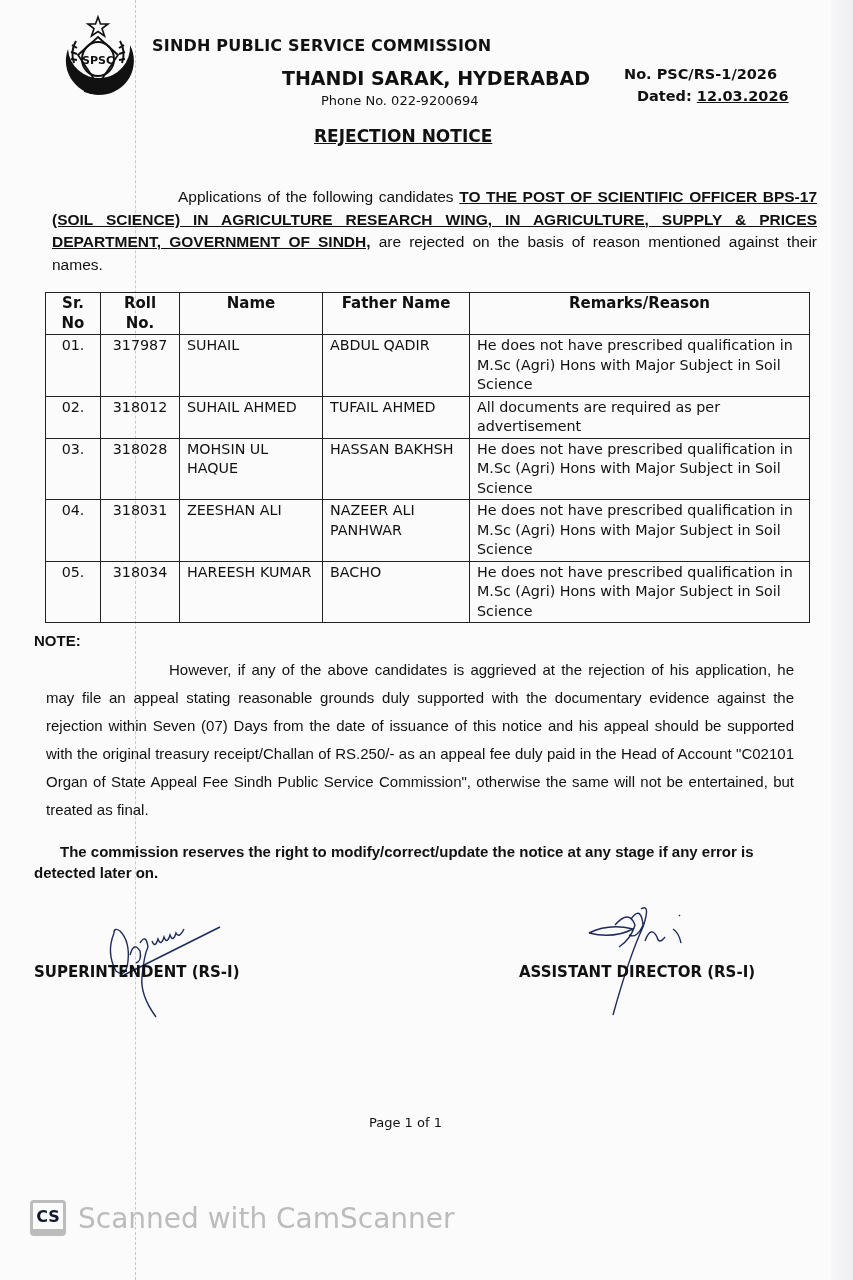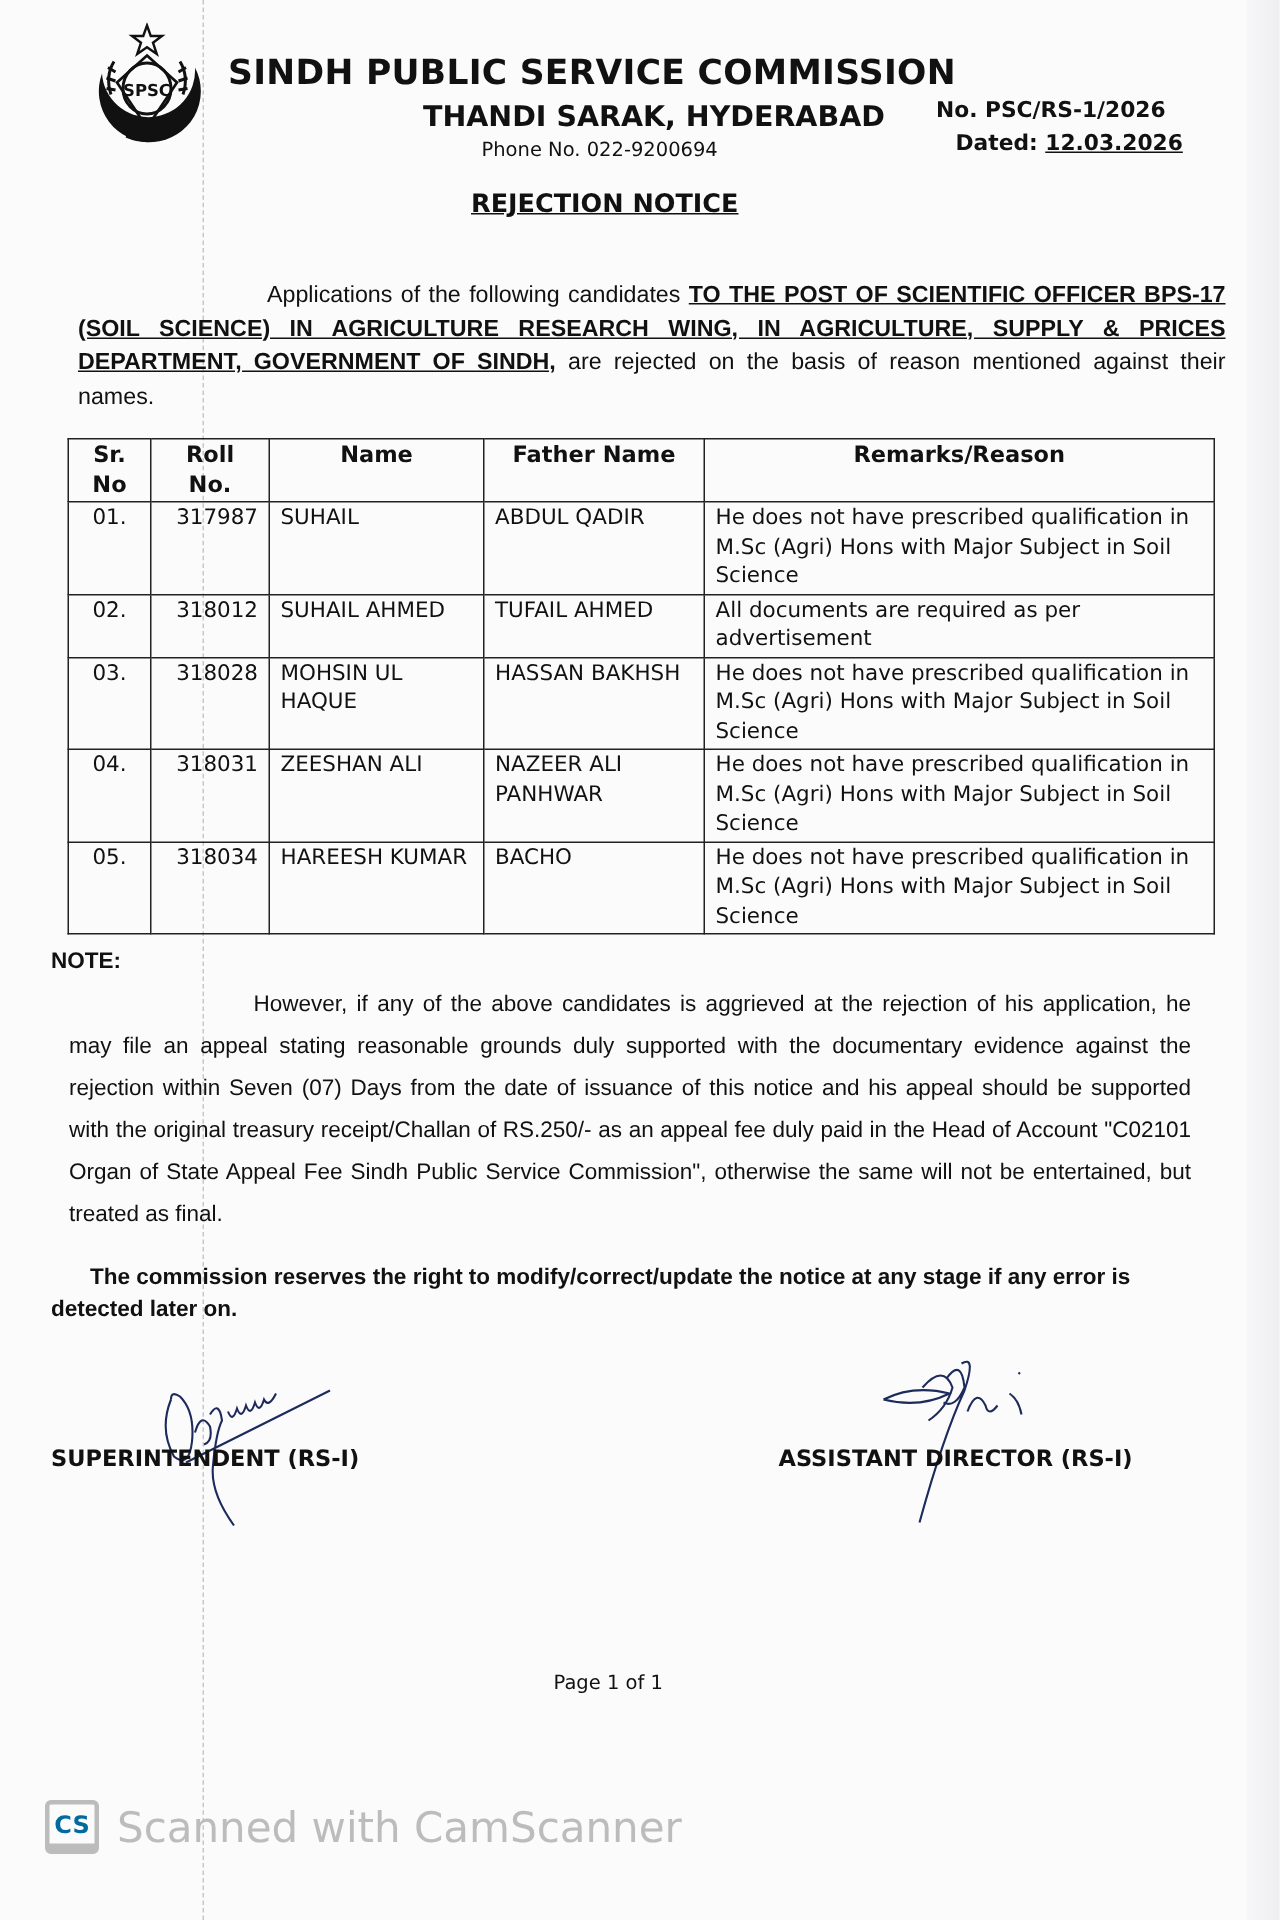--- a/index.html
+++ b/index.html
@@ -13,21 +13,21 @@
       position: absolute; right: 0; top: 0; width: 22px; height: 1280px;
       background: linear-gradient(to right, #f7f6f8, #eeedf0);
     }
     .fold-line {
       position: absolute; left: 135px; top: 0; width: 0; height: 1280px;
       border-left: 1px dashed #c8c8c8;
     }
     .logo { position: absolute; left: 54px; top: 15px; width: 88px; height: 88px; }
     .org-name {
       position: absolute; left: 152px; top: 36px;
-      font-size: 23px; font-weight: bold; letter-spacing: 0.2px; white-space: nowrap;
+      font-size: 16px; font-weight: bold; letter-spacing: 0.2px; white-space: nowrap;
     }
     .org-address {
       position: absolute; left: 282px; top: 67px;
       font-size: 19px; font-weight: bold; white-space: nowrap;
     }
     .org-phone {
       position: absolute; left: 321px; top: 93px;
       font-size: 13px; white-space: nowrap;
     }
     .ref-no {
@@ -54,21 +54,21 @@
       position: absolute; left: 45px; top: 292px; width: 765px;
       border-collapse: collapse; font-size: 14.3px;
     }
     table.rej th, table.rej td {
       border: 1.5px solid #222; vertical-align: top; padding: 1px 7px;
       line-height: 19.5px;
       margin-top: 37px;
     }
     table.rej th { font-weight: bold; font-size: 15px; text-align: center; }
     table.rej td.sr { text-align: center; }
-    table.rej td.roll { text-align: right; }
+    table.rej td.roll { text-align: center; }
     .c-sr { width: 40px; } .c-roll { width: 64px; } .c-name { width: 128px; }
     .c-father { width: 132px; }
     .note-label {
       position: absolute; left: 34px; top: 632px;
       font-family: "Liberation Sans Narrow", "Liberation Sans", sans-serif;
       font-size: 15px; font-weight: bold;
     }
     .note-body {
       position: absolute; left: 46px; top: 656px; width: 748px;
       font-family: "Liberation Sans Narrow", "Liberation Sans", sans-serif;
@@ -94,21 +94,21 @@
       position: absolute; left: 369px; top: 1115px;
       font-size: 13px; white-space: nowrap;
     }
     .watermark {
       position: absolute; left: 30px; top: 1200px; display: flex; align-items: center;
       color: #bcbcbc; font-size: 28px; white-space: nowrap;
     }
     .cs-badge {
       width: 36px; height: 36px; border: 3px solid #bcbcbc; border-radius: 4px;
       box-sizing: border-box; display: flex; align-items: center; justify-content: center;
-      font-size: 16px; font-weight: bold; color: #0369a1; margin-right: 12px;
+      font-size: 16px; font-weight: bold; color: #0f172a; margin-right: 12px;
       border-bottom-width: 7px;
     }
   </style>
 </head>
 <body>
 
 <div class="page-edge"></div>
 <div class="fold-line"></div>
 
 <div class="logo">

